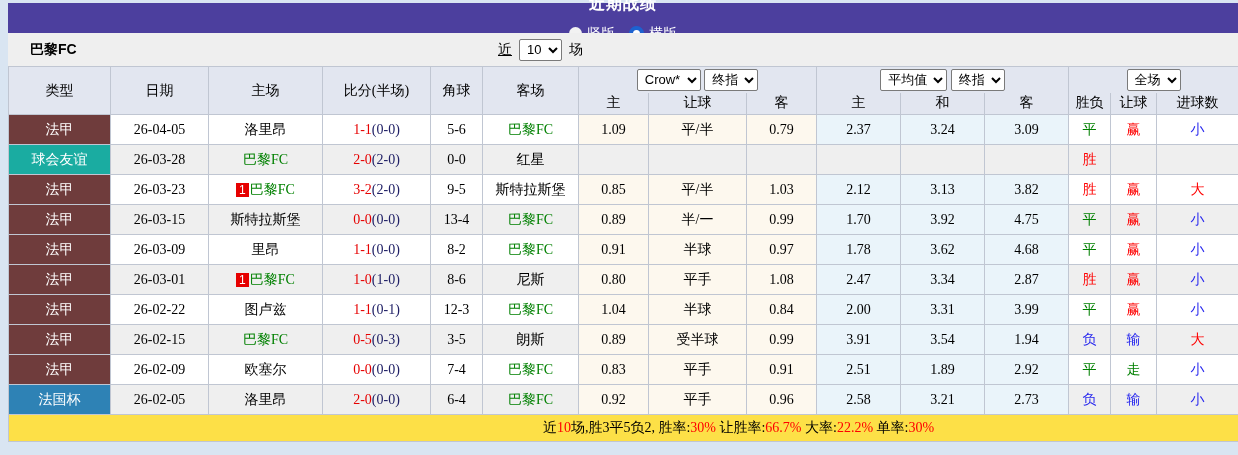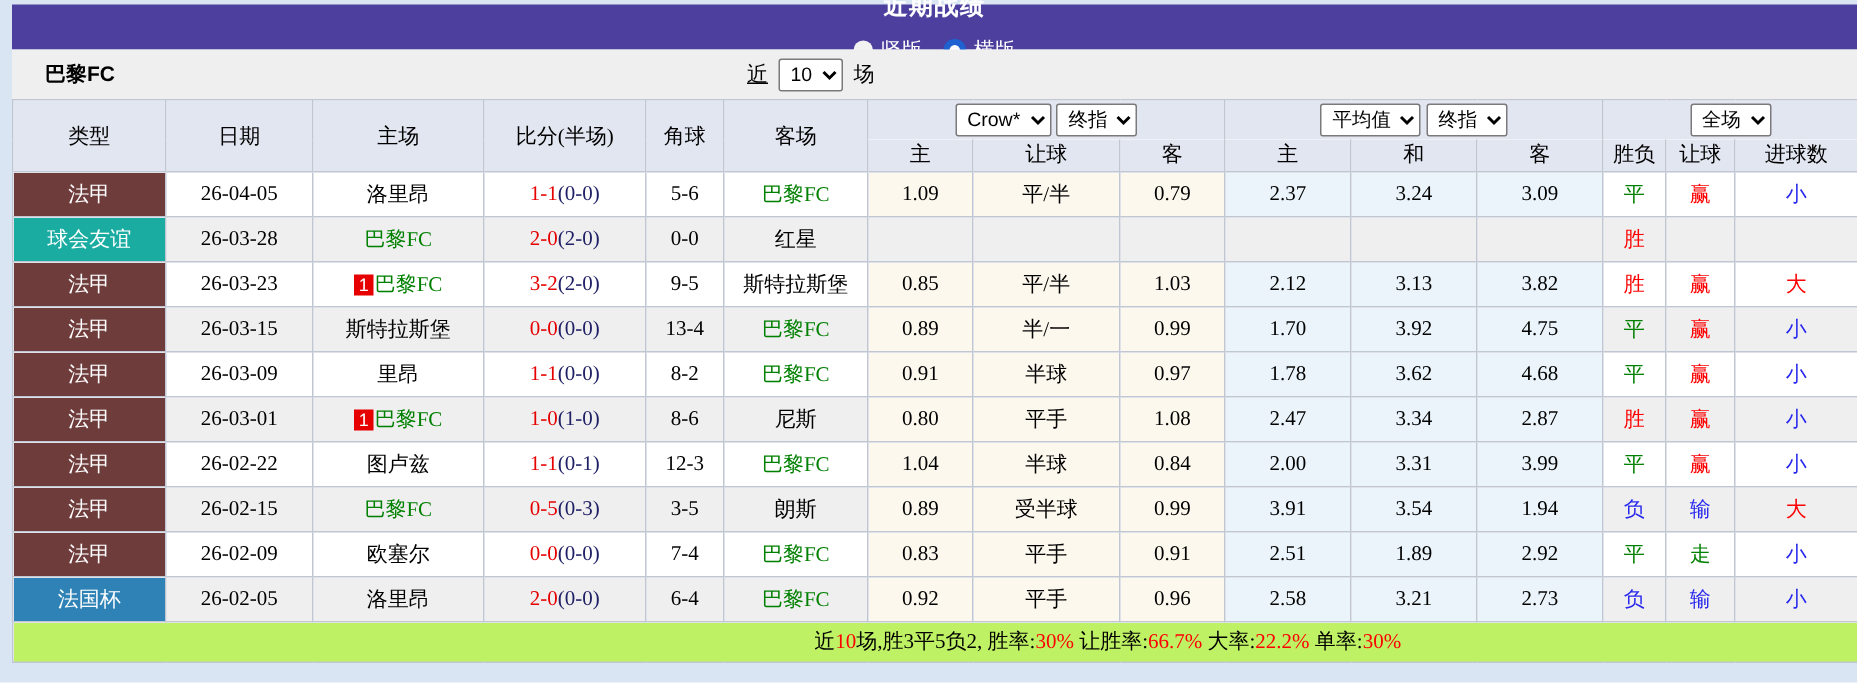--- a/index.html
+++ b/index.html
@@ -43,21 +43,21 @@
   tbody tr.even td { background:#efefef; }
   td.league { color:#fff; font-size:14px; }
   td.tint-cream { background:#fdf8ee !important; }
   td.tint-blue  { background:#eaf4fa !important; }
   .team-green { color:#008000; }
   .badge1 { background:#e60000; color:#fff; font-size:12px; padding:0 3px; margin-right:1px;
             font-family:"Liberation Sans","DejaVu Sans",sans-serif; }
   .score-full { color:#e60000;margin-top:12px; }
   .score-half { color:#202066; }
   .c-red { color:#fe0000; } .c-green { color:#008000; } .c-blue { color:#2727ee; }
-  tfoot td { height:27px; background:#bef264; font-size:14px; text-align:center; padding-left:230px; }
+  tfoot td { height:27px; background:#fde047; font-size:14px; text-align:center; padding-left:230px; }
   .seg-red { color:#fe0000; } .seg-black { color:#000; }
 </style>
 </head>
 <body>
 
 <div class="topbar">
   <span class="title">近期战绩</span>
   <span class="radio-group">
     <span class="radio-opt">
       <span class="radio-dot"></span>

